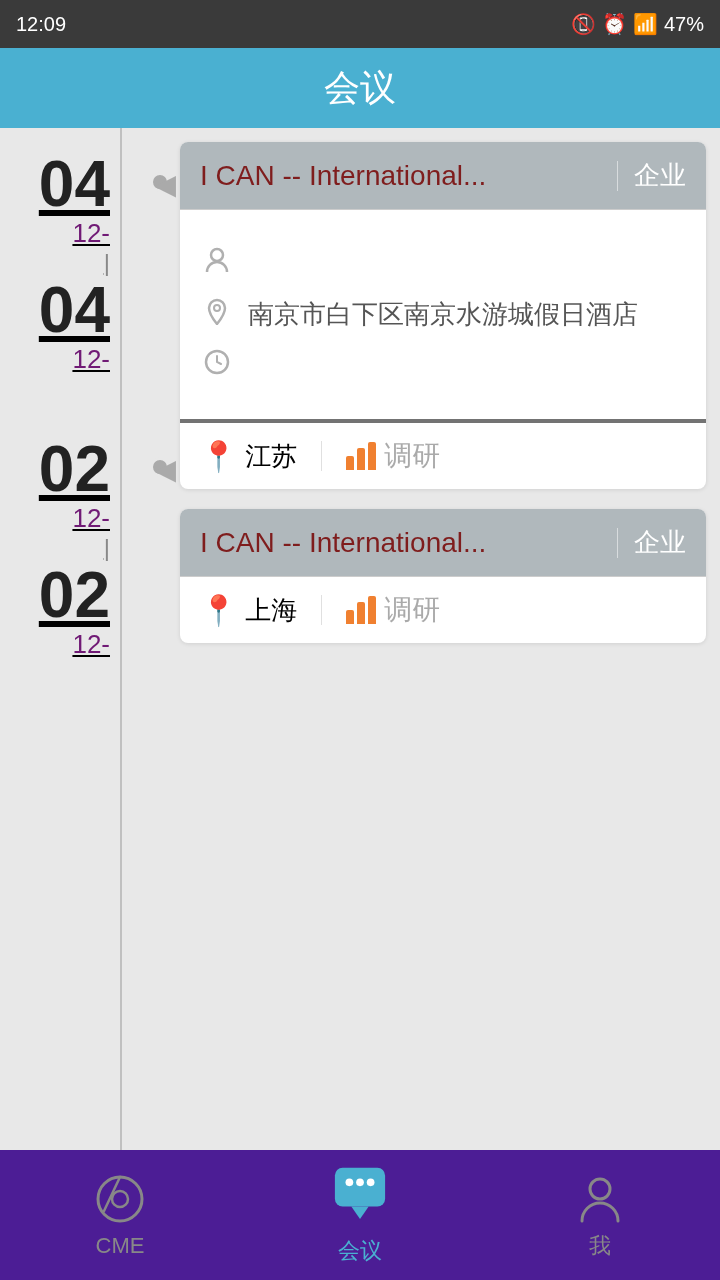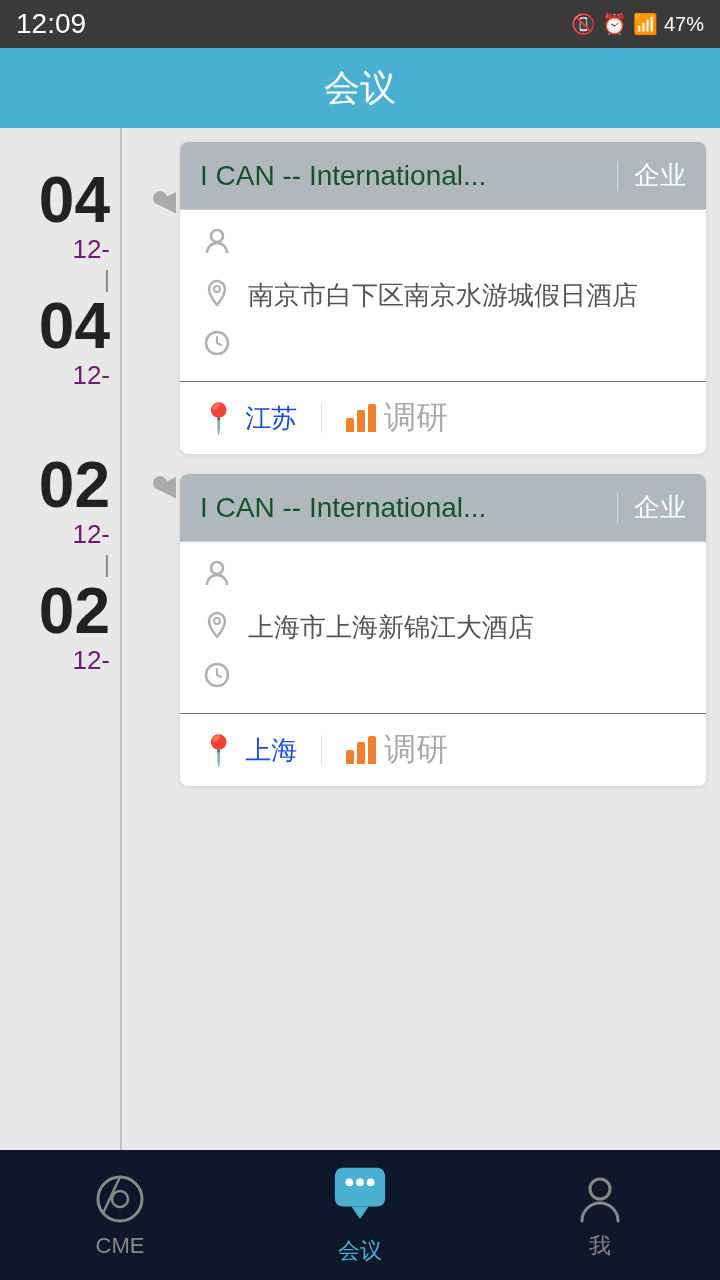--- a/index.html
+++ b/index.html
@@ -20,21 +20,21 @@
       height: 48px;
       display: flex;
       align-items: center;
       justify-content: space-between;
       padding: 0 16px;
       color: white;
       font-size: 26px;
       font-weight: 500;
       flex-shrink: 0;
     }
-    .status-time { font-size: 28px; }
+    .status-time { font-size: 20px; }
     .status-icons { display: flex; align-items: center; gap: 6px; font-size: 20px; }
 
     
     .header {
       background: #4ab0d1;
       height: 80px;
       display: flex;
       align-items: center;
       justify-content: center;
       flex-shrink: 0;
@@ -51,21 +51,22 @@
       overflow: hidden;
       display: flex;
       flex-direction: row;
     }
 
     
     .timeline-col {
       width: 160px;
       flex-shrink: 0;
       position: relative;
-      padding-top: 20px;
+      padding-top: 4px;
+      text-decoration: underline;
     }
 
     .timeline-line {
       position: absolute;
       left: 120px;
       top: 0;
       bottom: 0;
       width: 2px;
       background: #c0c0c0;
     }
@@ -133,42 +134,42 @@
     .card-header {
       background: #b0b8bc;
       display: flex;
       align-items: center;
       justify-content: space-between;
       padding: 16px 20px;
       border-bottom: 1px solid #ccc;
     }
     .card-title {
       font-size: 28px;
-      color: #14532d;
+      color: #7f1d1d;
       font-weight: 500;
       flex: 1;
       white-space: nowrap;
       overflow: hidden;
       text-overflow: ellipsis;
     }
     .card-divider {
       width: 1px;
       height: 30px;
       background: rgba(255,255,255,0.5);
       margin: 0 16px;
     }
     .card-tag {
       font-size: 26px;
       color: white;
       text-align: center;
     }
 
     .card-body {
-      padding: 9px 20px;
-      border-bottom: 1px solid #737373;
+      padding: 28px 20px;
+      border-bottom: 4px solid #737373;
     }
 
     .card-row {
       display: flex;
       align-items: center;
       gap: 14px;
       padding: 8px 0;
     }
     .card-row-icon {
       font-size: 28px;
@@ -192,21 +193,21 @@
       display: flex;
       align-items: center;
       gap: 8px;
     }
     .location-pin {
       color: #2cc56f;
       font-size: 30px;
     }
     .location-text {
       font-size: 26px;
-      color: #1d4ed8;
+      color: #000000;
     }
 
     .footer-sep {
       width: 1px;
       height: 30px;
       background: #e0e0e0;
       margin: 0 4px;
     }
 
     .footer-chart {
@@ -222,28 +223,28 @@
     }
     .bar {
       width: 8px;
       background: #f08030;
       border-radius: 2px 2px 0 0;
     }
     .bar1 { height: 14px; }
     .bar2 { height: 22px; }
     .bar3 { height: 28px; }
     .chart-text {
-      font-size: 32px;
+      font-size: 28px;
       color: #aaa;
     }
 
     
     .bottom-nav {
       height: 130px;
-      background: #0f172a;
+      background: #4c1d95;
       display: flex;
       align-items: center;
       justify-content: space-around;
       flex-shrink: 0;
     }
 
     .nav-item {
       display: flex;
       flex-direction: column;
       align-items: center;
@@ -373,47 +374,20 @@
         </div>
       </div>
     </div>
 
     <div class="conf-card">
       <div class="card-header">
         <span class="card-title">I CAN -- International...</span>
         <div class="card-divider"></div>
         <span class="card-tag">企业</span>
       </div>
-      <div class="card-body">
-        <div class="card-row">
-          <span class="card-row-icon">
-            <svg width="28" height="28" viewBox="0 0 28 28" fill="none">
-              <circle cx="14" cy="9" r="6" stroke="#b0b0b0" stroke-width="2.5" fill="none"></circle>
-              <path d="M4 26c0-5.52 4.48-10 10-10s10 4.48 10 10" stroke="#b0b0b0" stroke-width="2.5" fill="none"></path>
-            </svg>
-          </span>
-        </div>
-        <div class="card-row">
-          <span class="card-row-icon">
-            <svg width="28" height="28" viewBox="0 0 28 28" fill="none">
-              <path d="M14 3C9.58 3 6 6.58 6 11c0 6.08 8 16 8 16s8-9.92 8-16c0-4.42-3.58-8-8-8z" stroke="#b0b0b0" stroke-width="2.5" fill="none"></path>
-              <circle cx="14" cy="11" r="3" stroke="#b0b0b0" stroke-width="2" fill="none"></circle>
-            </svg>
-          </span>
-          <span class="card-row-text">上海市上海新锦江大酒店</span>
-        </div>
-        <div class="card-row">
-          <span class="card-row-icon">
-            <svg width="28" height="28" viewBox="0 0 28 28" fill="none">
-              <circle cx="14" cy="14" r="11" stroke="#b0b0b0" stroke-width="2.5" fill="none"></circle>
-              <path d="M14 8v6l4 2" stroke="#b0b0b0" stroke-width="2" stroke-linecap="round"></path>
-            </svg>
-          </span>
-        </div>
-      </div>
       <div class="card-footer">
         <div class="footer-location">
           <span class="location-pin">📍</span>
           <span class="location-text">上海</span>
         </div>
         <div class="footer-sep"></div>
         <div class="footer-chart">
           <div class="chart-icon">
             <div class="bar bar1"></div>
             <div class="bar bar2"></div>

